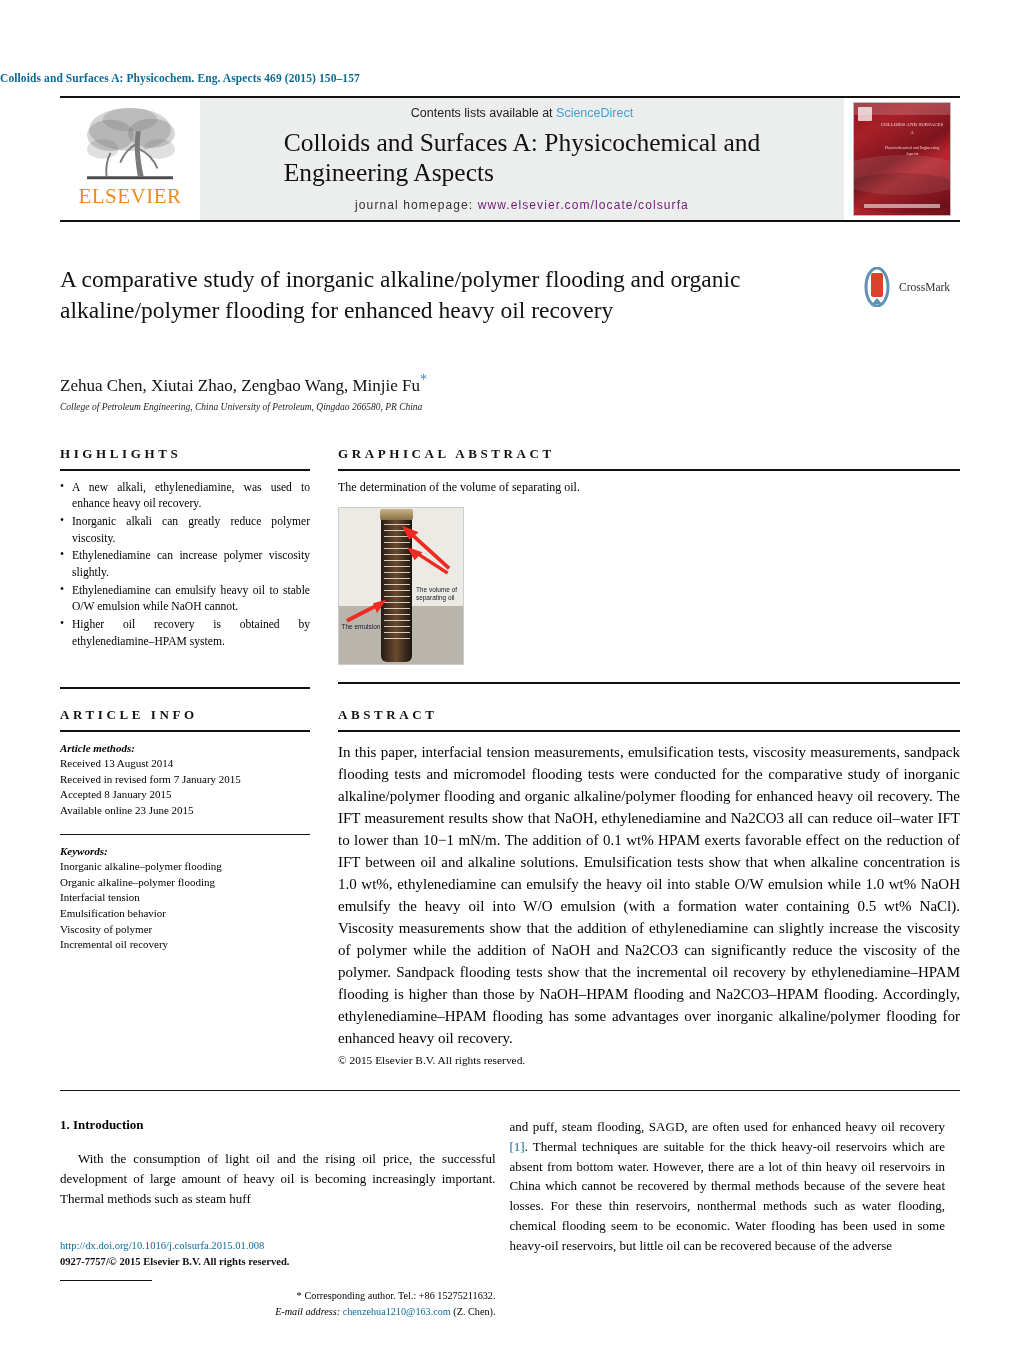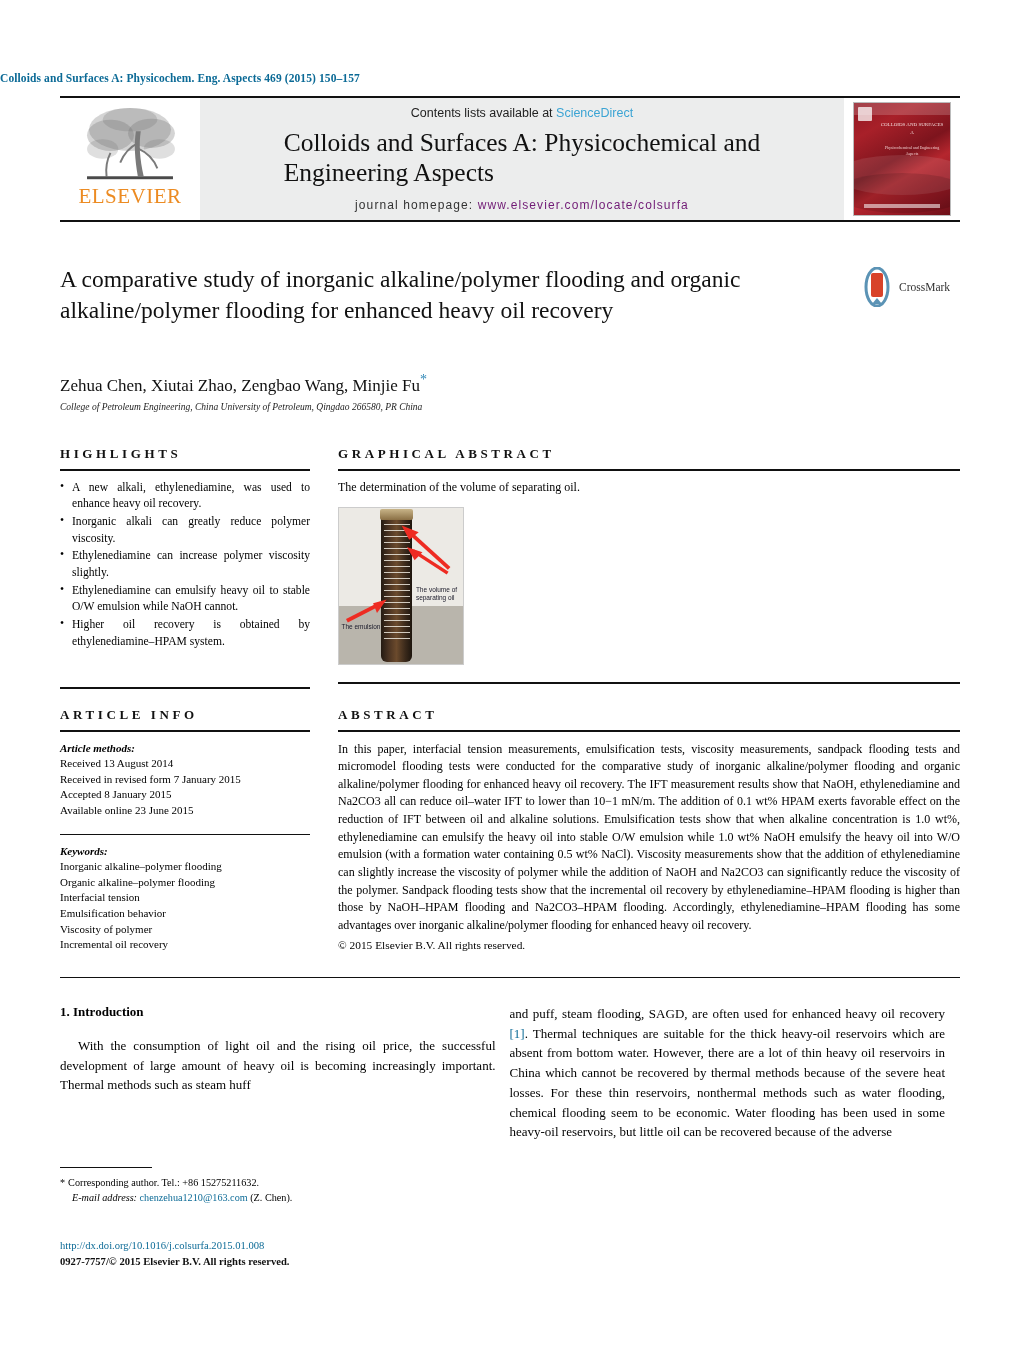--- a/index.html
+++ b/index.html
@@ -318,21 +318,21 @@
     font-family: "Liberation Serif", serif;
     font-size: 11px;
     line-height: 1.42;
   }
   .info-meta .lbl {
     font-style: italic;
     font-weight: bold;
   }
   .abstract-body {
     font-family: "Liberation Serif", serif;
-    font-size: 12px;
+    font-size: 15px;
     line-height: 1.47;
     text-align: justify;
   }
   .copyright {
     text-align: left;
     font-family: "Liberation Serif", serif;
     font-size: 11.4px;
     margin-top: 5px;
   }
 
@@ -363,20 +363,21 @@
     line-height: 1.52;
     text-align: justify;
     text-indent: 18px;
     margin: 0;
   }
   .body-para.noindent { text-indent: 0; }
   .ref-link { color: #0b6a96; }
 
   .footnote-wrap {
     margin-top: 72px;
+    text-align: right;
   }
   .footnote-rule {
     width: 92px;
     border-top: 1px solid #111;
     margin-bottom: 7px;
   }
   .footnote {
     font-family: "Liberation Serif", serif;
     font-size: 10.2px;
     line-height: 1.5;

